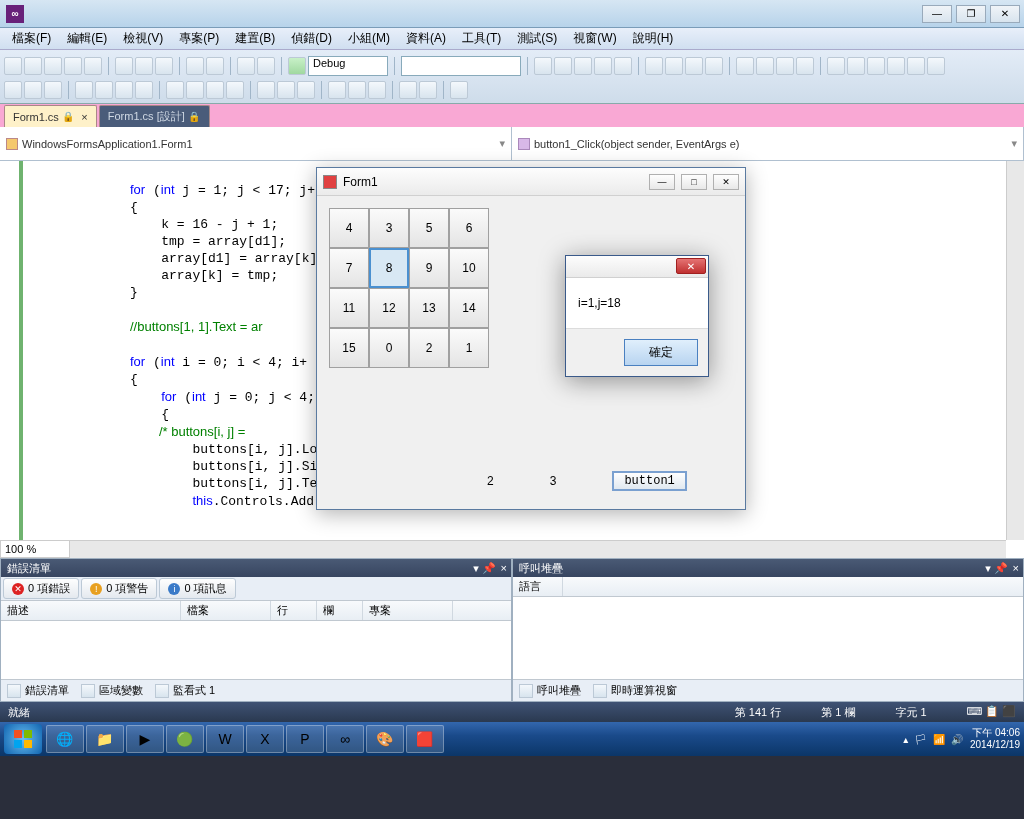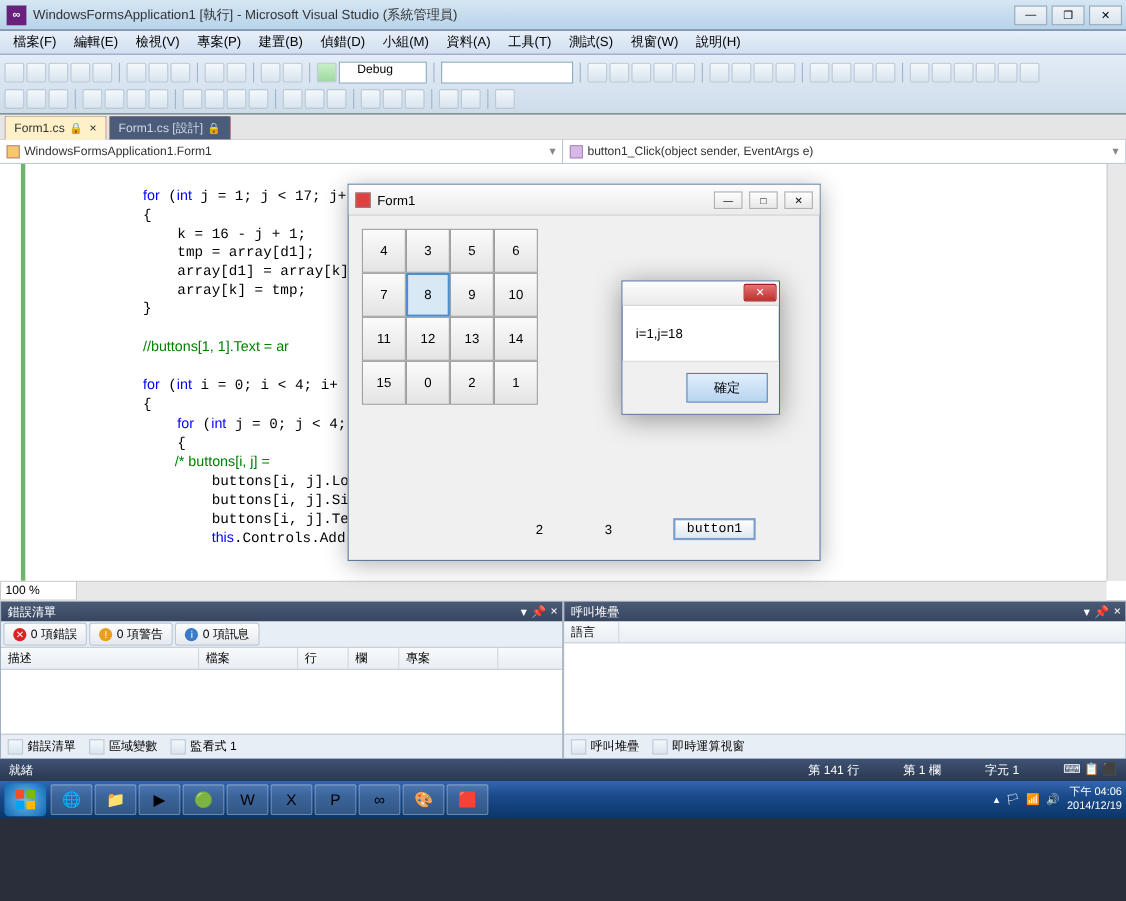--- a/index.html
+++ b/index.html
@@ -11,34 +11,34 @@
 .titlebar-text { font-size: 12px; color: #333; }
 .titlebar-btns { margin-left: auto; display: flex; }
 .tb-btn { width: 30px; height: 18px; border: 1px solid #9ab; background: linear-gradient(#f0f4f8,#d8e4ee); display: flex; align-items: center; justify-content: center; font-size: 10px; margin-right: 4px; cursor: pointer; }
 
 
 .menubar { height: 22px; background: linear-gradient(#e8effa,#d0dff0); display: flex; align-items: center; border-bottom: 1px solid #aac; padding-left: 4px; }
 .menubar span { font-size: 12px; padding: 2px 8px; cursor: pointer; }
 
 
 .toolbar { height: 54px; background: linear-gradient(#e3ecf7,#cedcea); border-bottom: 1px solid #8aa; padding: 4px; }
-.tb-row { display: flex; align-items: center; gap: 2px; height: 24px; text-align: center; }
+.tb-row { display: flex; align-items: center; gap: 2px; height: 24px; }
 .tb-sep { width: 1px; height: 18px; background: #a0b5c8; margin: 0 4px; }
 .tb-ic { width: 18px; height: 18px; background: linear-gradient(#f4f8fc,#d8e4ee); border: 1px solid #bcc9d6; border-radius: 2px; cursor: pointer; }
 .tb-combo { height: 20px; font-size: 11px; border: 1px solid #8ab; background: #fff; padding: 0 18px 0 4px; position: relative; }
 
 
-.doctabs { height: 23px; background: #e5e5e5; display: flex; align-items: end; padding-left: 4px; }
+.doctabs { height: 23px; background: #f9a8d4; display: flex; align-items: end; padding-left: 4px; }
 .doctab { height: 22px; background: #fef1c9; border: 1px solid #a88; border-bottom: none; border-radius: 2px 2px 0 0; display: flex; align-items: center; padding: 0 8px; font-size: 11px; margin-right: 2px; cursor: pointer; color: #333; }
 .doctab.inactive { background: #4a5c7a; color: #cfd8e3; }
 .lock-ic { color: #aa7; margin-left: 4px; font-size: 10px; }
 .close-x { margin-left: 6px; cursor: pointer; }
 
 
-.dropbar { height: 22px; background: #e8eef6; border-bottom: 1px solid #b0c0d0; display: flex; }
+.dropbar { height: 34px; background: #e8eef6; border-bottom: 1px solid #b0c0d0; display: flex; }
 .drop { flex: 1; border-right: 1px solid #b0c0d0; font-size: 11px; padding: 3px 6px; color: #333; background: #fff; display: flex; align-items: center; }
 .drop .cls-ic { width: 12px; height: 12px; background: #f5c86e; margin-right: 4px; border: 1px solid #b88; }
 .drop .mth-ic { width: 12px; height: 12px; background: #d8b8e8; margin-right: 4px; border: 1px solid #a8b; }
 .dpdn { margin-left: auto; color: #888; }
 
 
 .editor-wrap { position: relative; height: 397px; background: #fff; display: flex; }
 .margin-bar { width: 20px; background: #fff; border-right: 1px solid #e8e8e8; position: relative; }
 .margin-bar::after { content:''; position:absolute; left:19px; top:0; bottom:0; width:4px; background:#6fb36f; }
 .code { flex: 1; padding: 20px 0 0 110px; font-family: "Consolas","Courier New",monospace; font-size: 13px; line-height: 17px; white-space: pre; color: #000; overflow: hidden; }
@@ -95,21 +95,20 @@
 .msg-close { width: 30px; height: 16px; background: linear-gradient(#e57373,#c03030); border: 1px solid #a02020; color:#fff; display:flex;align-items:center;justify-content:center;font-size:10px;cursor:pointer;border-radius:2px;}
 .msg-body { padding: 18px 12px; font-size: 12px; }
 .msg-foot { background: #f0f0f0; padding: 10px; display:flex; justify-content:flex-end; border-top:1px solid #dcdcdc;}
 .msg-ok { padding: 4px 24px; border: 1px solid #4a80c0; background: linear-gradient(#e0effc,#b8d4f0); font-size: 12px; cursor:pointer;}
 </style>
 </head>
 <body>
 
 <div class="titlebar">
   <div class="vs-icon">∞</div>
-  <div class="titlebar-text">WindowsFormsApplication1 [執行] - Microsoft Visual Studio (系統管理員)</div>
   <div class="titlebar-btns">
     <div class="tb-btn">—</div>
     <div class="tb-btn">❐</div>
     <div class="tb-btn">✕</div>
   </div>
 </div>
 
 <div class="menubar" id="menubar">
     <span>檔案(F)</span>
     <span>編輯(E)</span>

